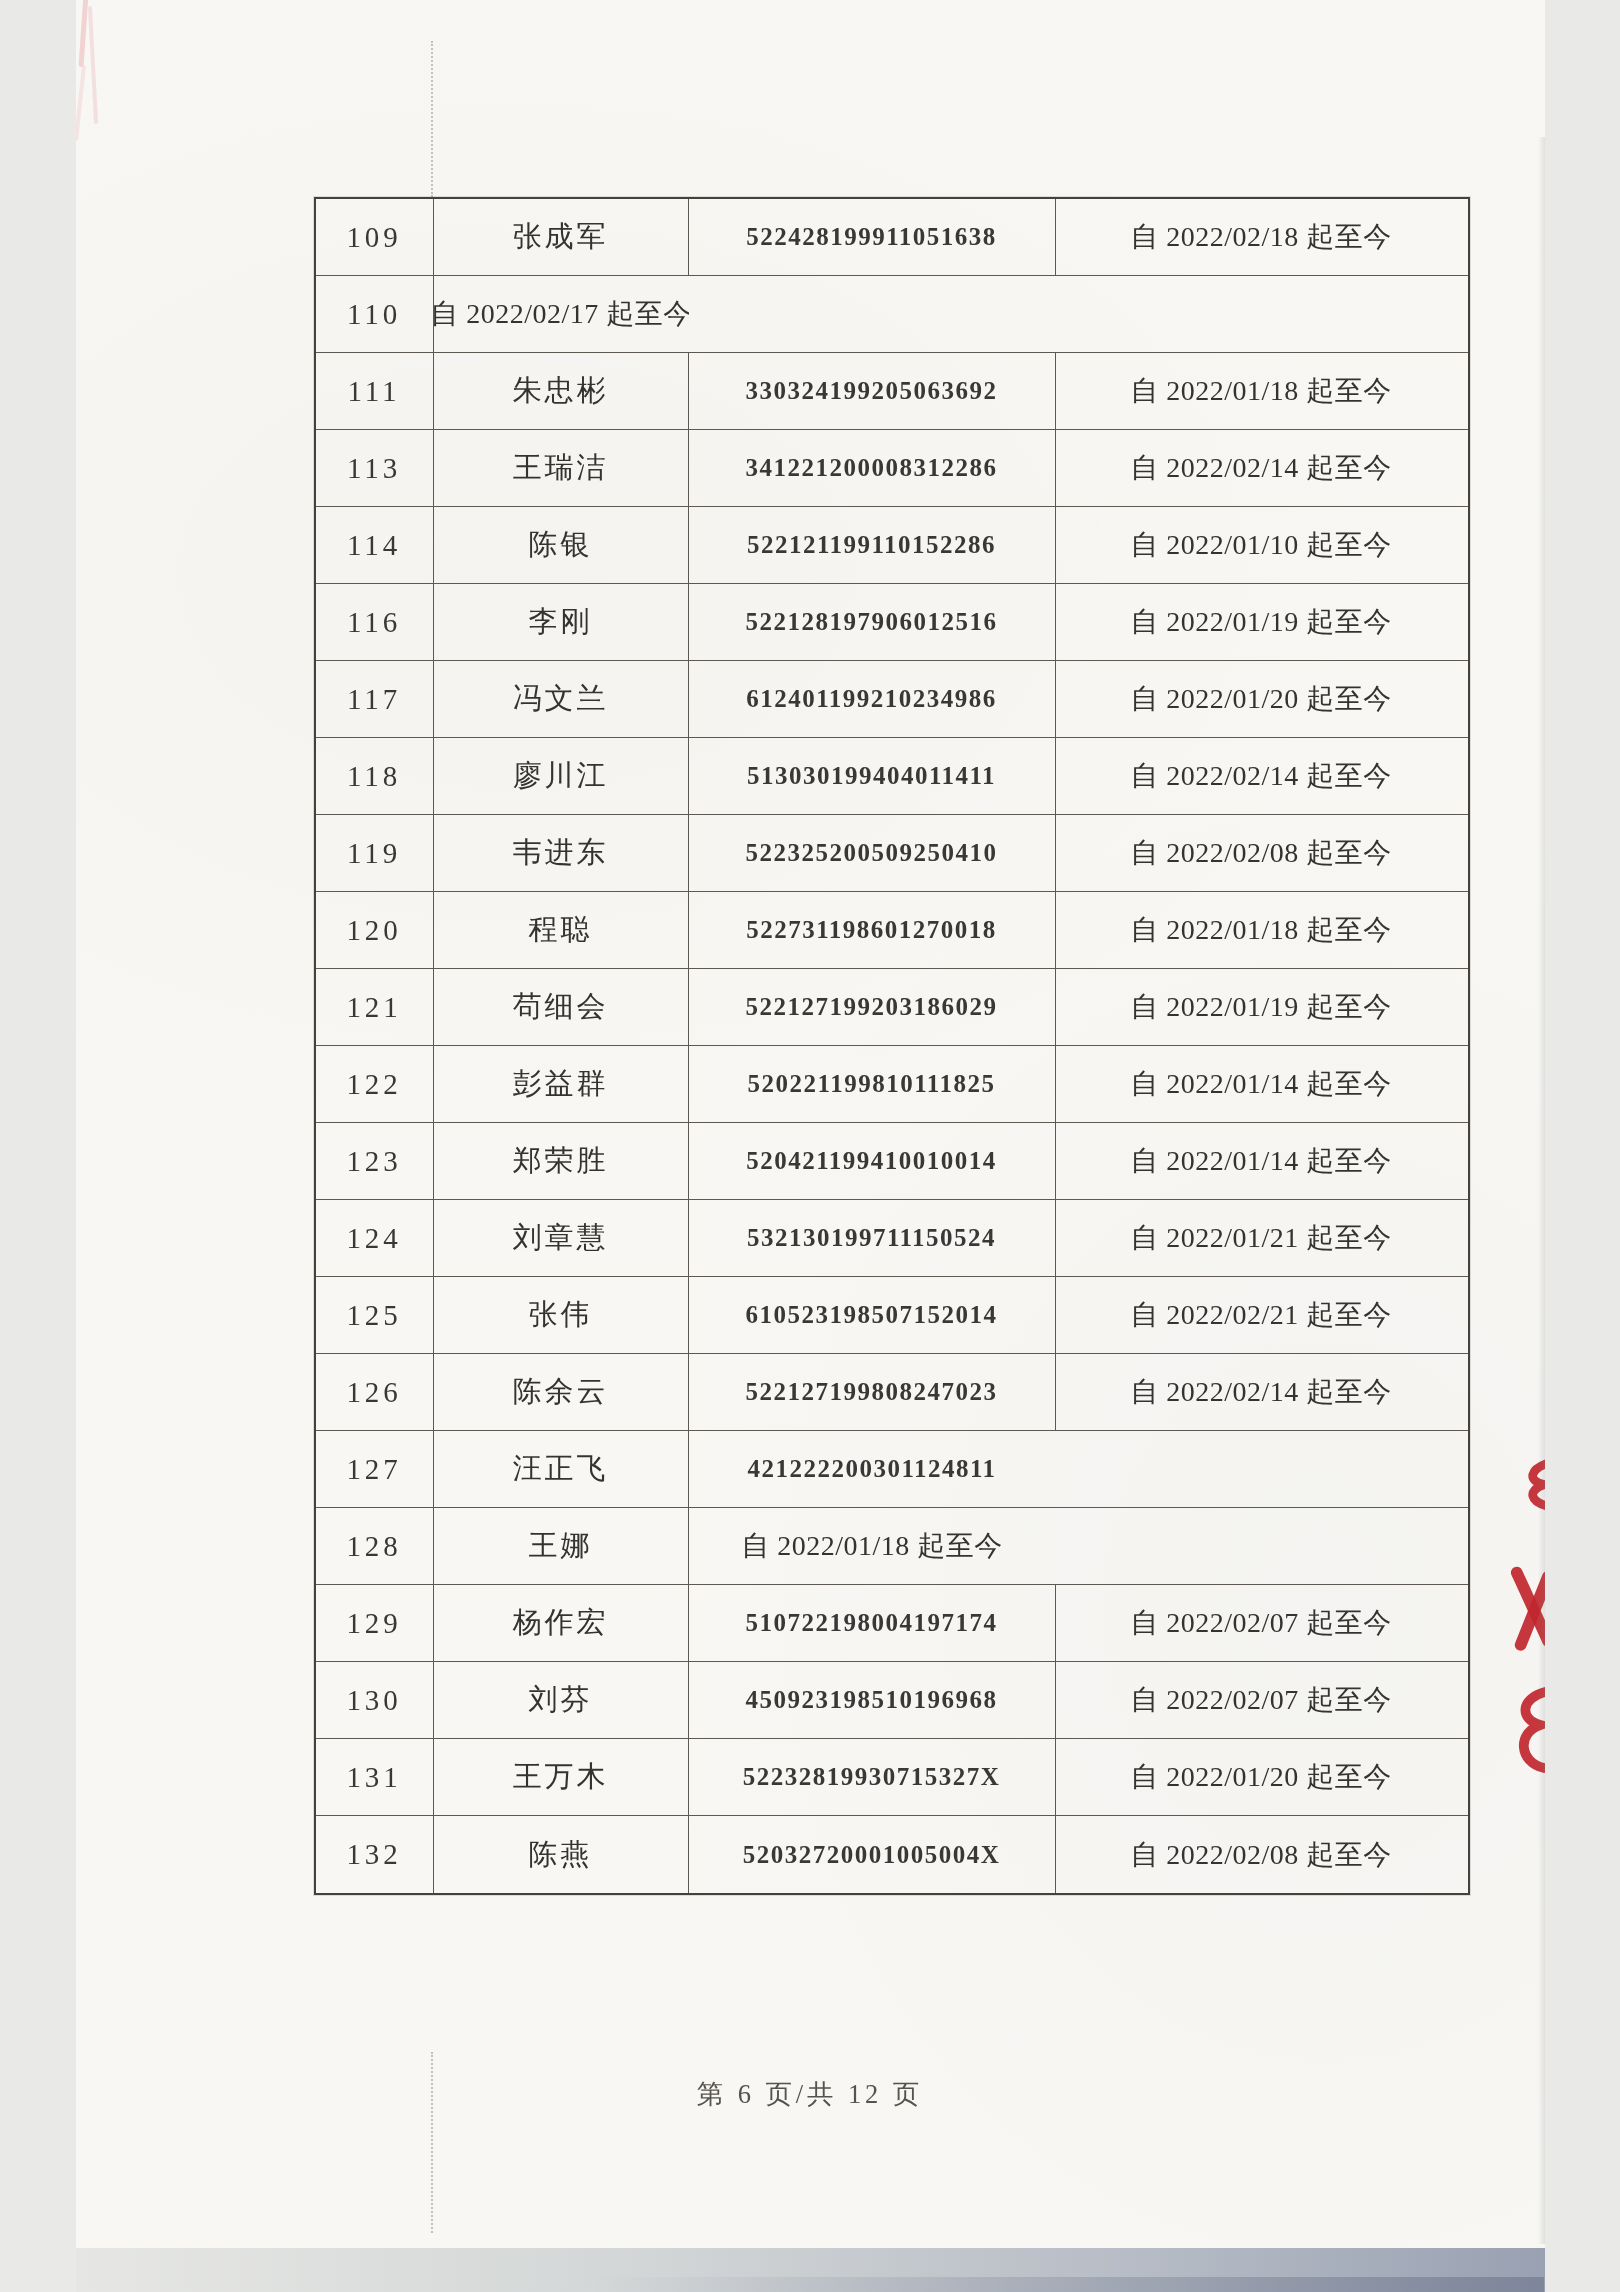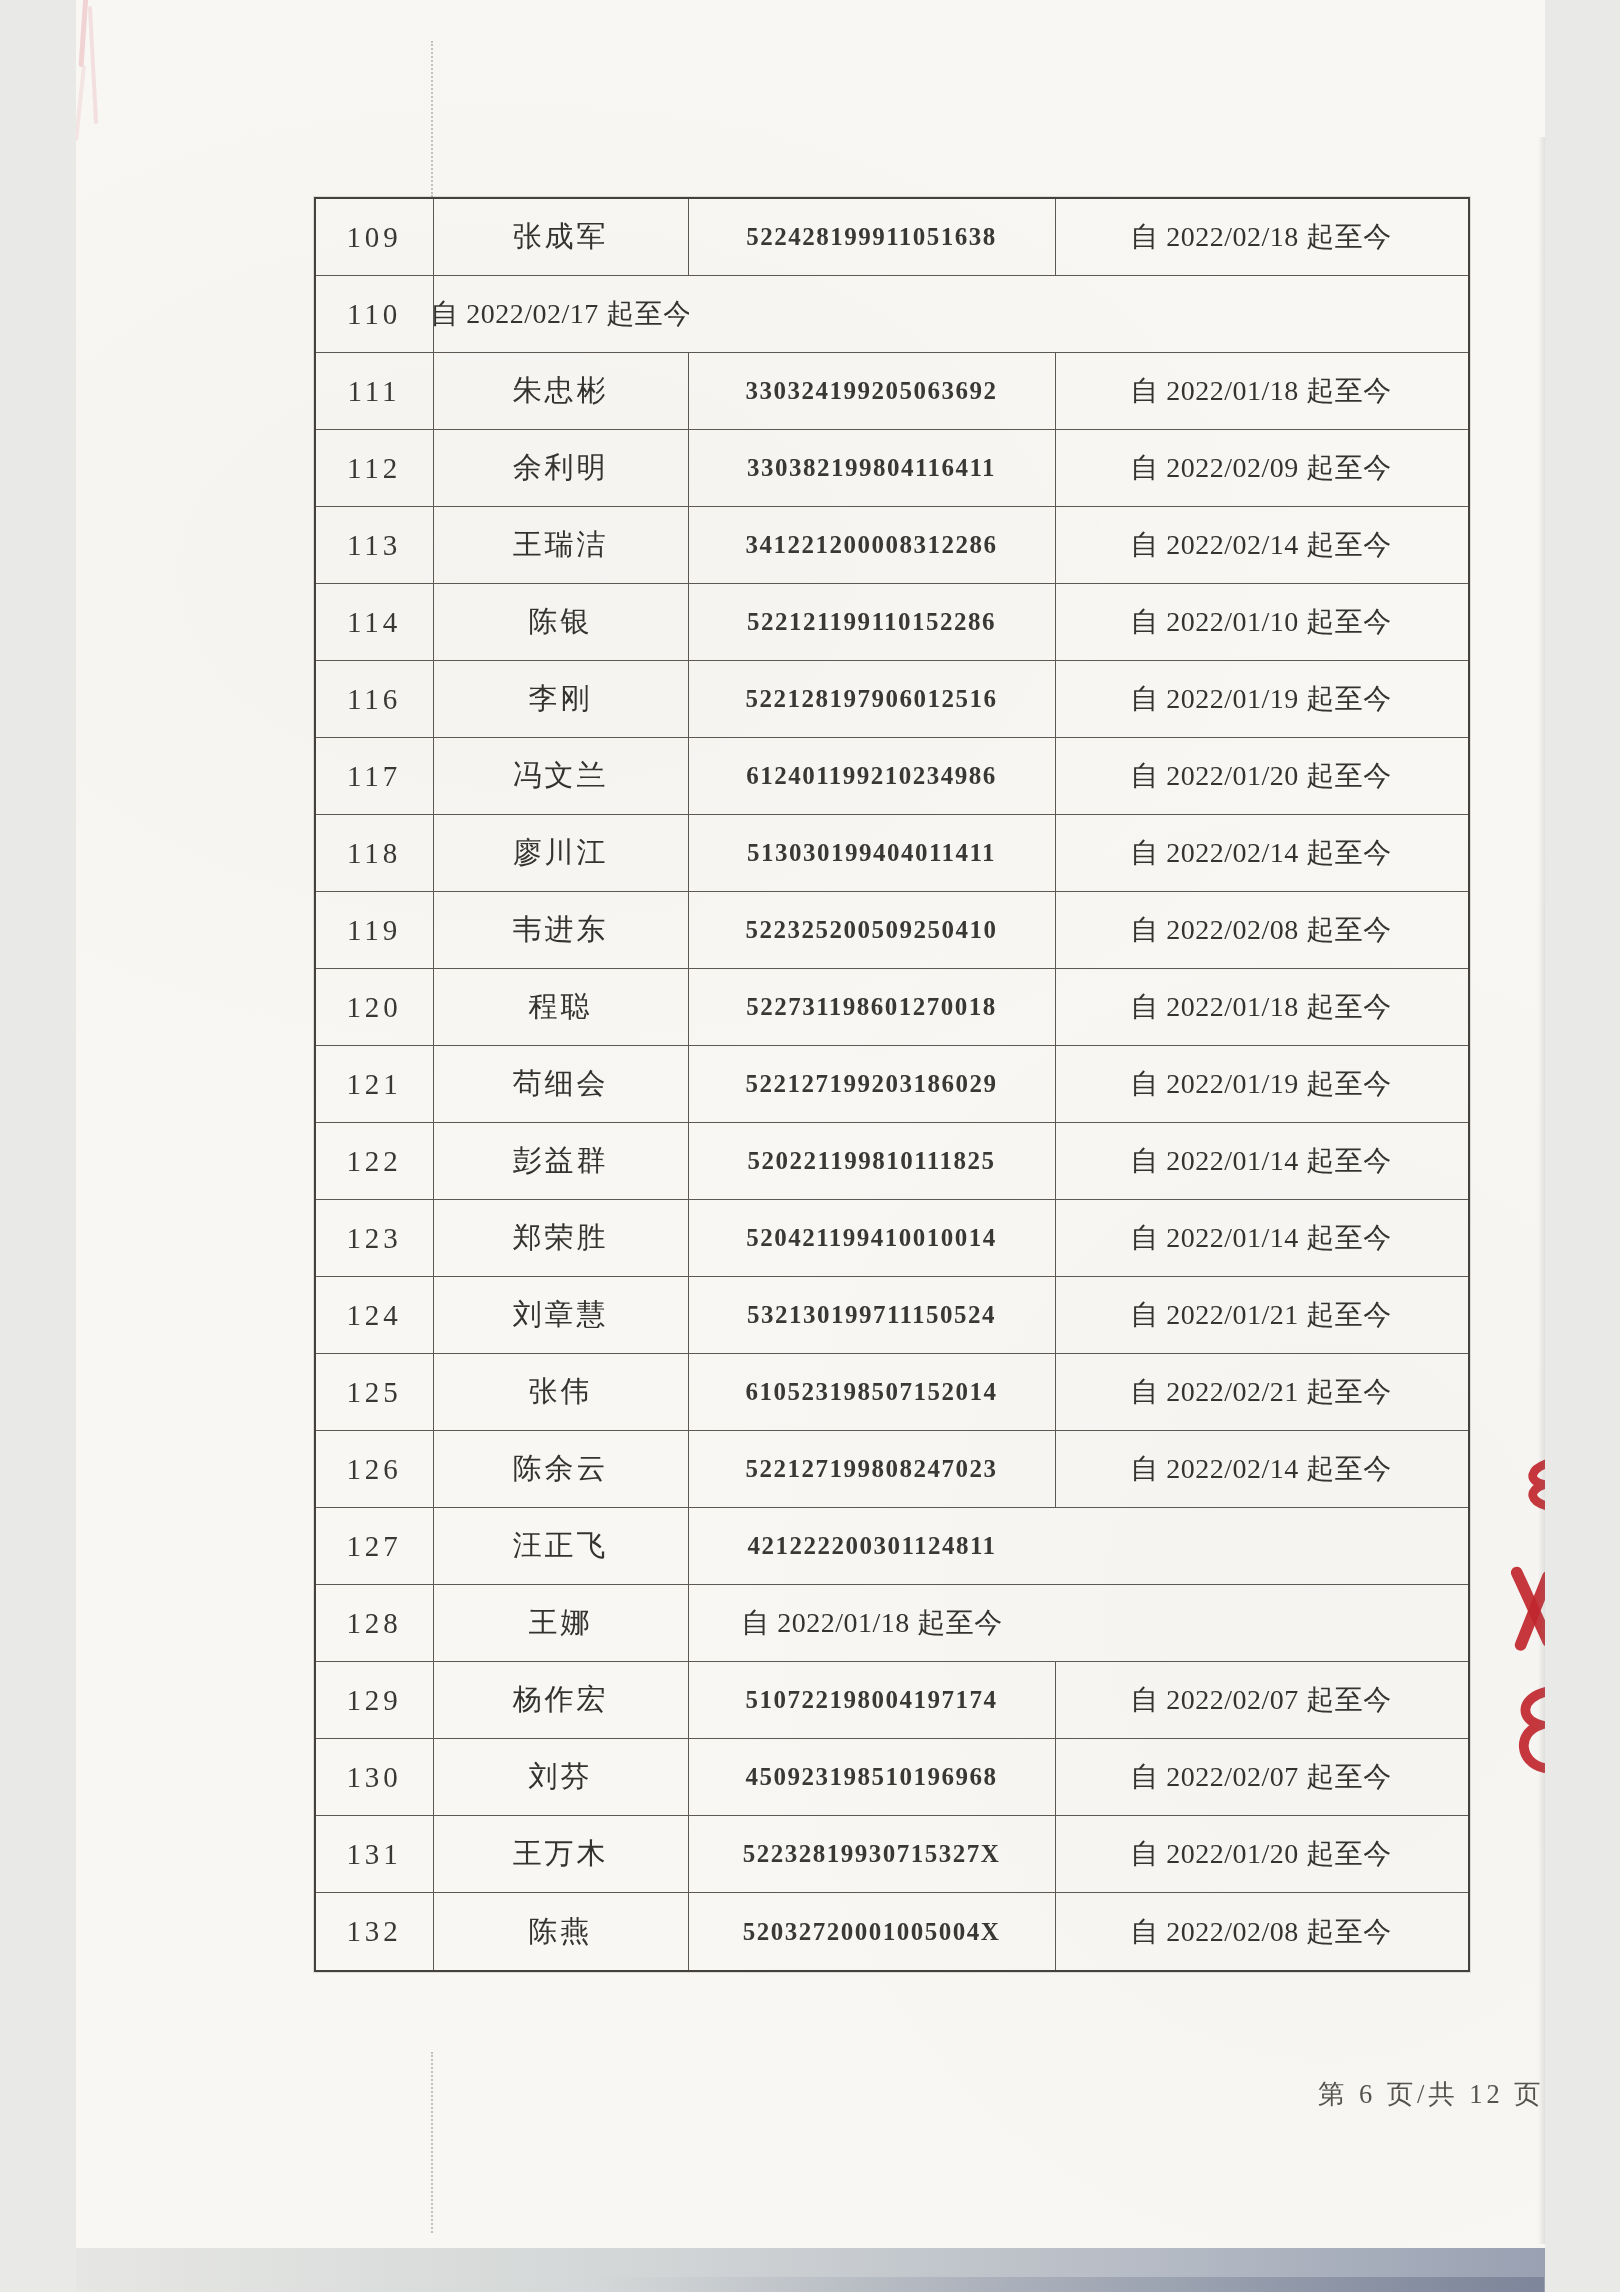--- a/index.html
+++ b/index.html
@@ -40,21 +40,21 @@
   }
   .cell:last-child{border-right:none;}
   .c-idx{font-size:29px;letter-spacing:3.9px;color:#3a3836;}
   .c-name{font-size:29px;letter-spacing:2.9px;color:#353330;}
   .c-id{font-size:25px;letter-spacing:1.5px;color:#3a3836;font-weight:bold;}
   .c-period{font-size:28px;letter-spacing:0.5px;color:#353330;}
 
   
   .footer{
     position:absolute;left:0;top:2076px;width:100%;
-    text-align:right;font-size:26.5px;letter-spacing:3.9px;color:#56534e;
+    text-align:center;font-size:26.5px;letter-spacing:3.9px;color:#56534e;
   }
 
   
   .fold-line{
     position:absolute;left:355px;width:0;
     border-left:2px dotted rgba(150,148,142,0.55);
   }
   .fold-top{top:41px;height:156px;}
   .fold-bottom{top:2052px;height:181px;}
 
@@ -106,26 +106,20 @@
         <div class="cell c-period">自 2022/02/17 起至今</div>
       </div>
 
       <div class="row">
         <div class="cell c-idx">111</div>
         <div class="cell c-name">朱忠彬</div>
         <div class="cell c-id">330324199205063692</div>
         <div class="cell c-period">自 2022/01/18 起至今</div>
       </div>
 
-      <div class="row">
-        <div class="cell c-idx">112</div>
-        <div class="cell c-name">余利明</div>
-        <div class="cell c-id">330382199804116411</div>
-        <div class="cell c-period">自 2022/02/09 起至今</div>
-      </div>
 
       <div class="row">
         <div class="cell c-idx">113</div>
         <div class="cell c-name">王瑞洁</div>
         <div class="cell c-id">341221200008312286</div>
         <div class="cell c-period">自 2022/02/14 起至今</div>
       </div>
 
       <div class="row">
         <div class="cell c-idx">114</div>

